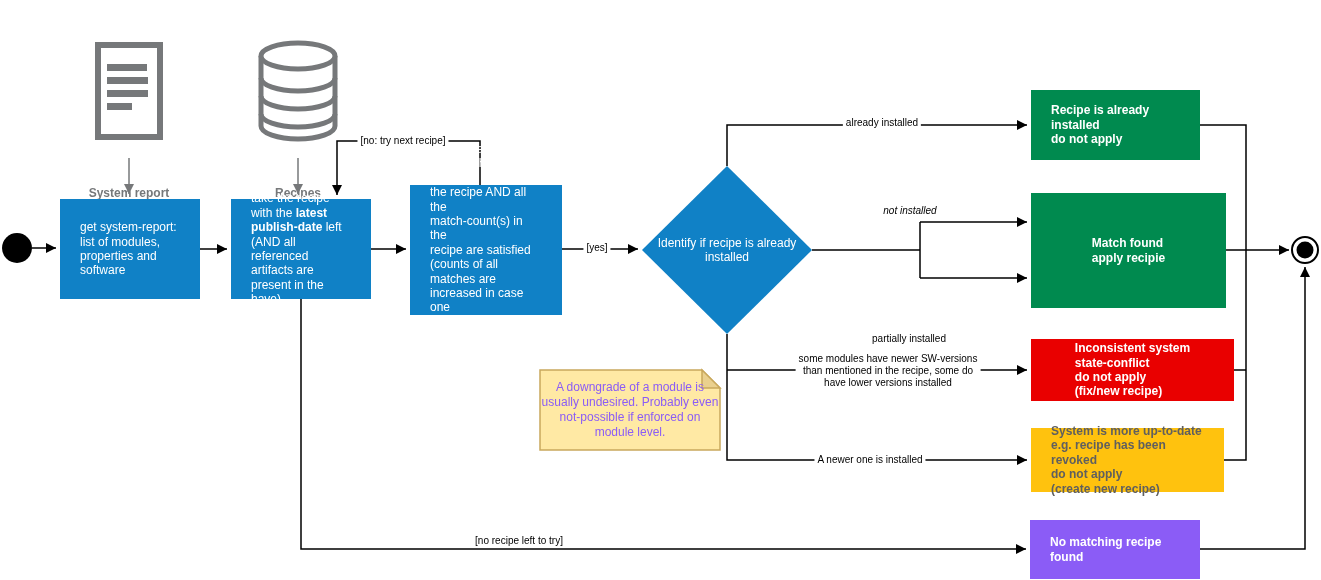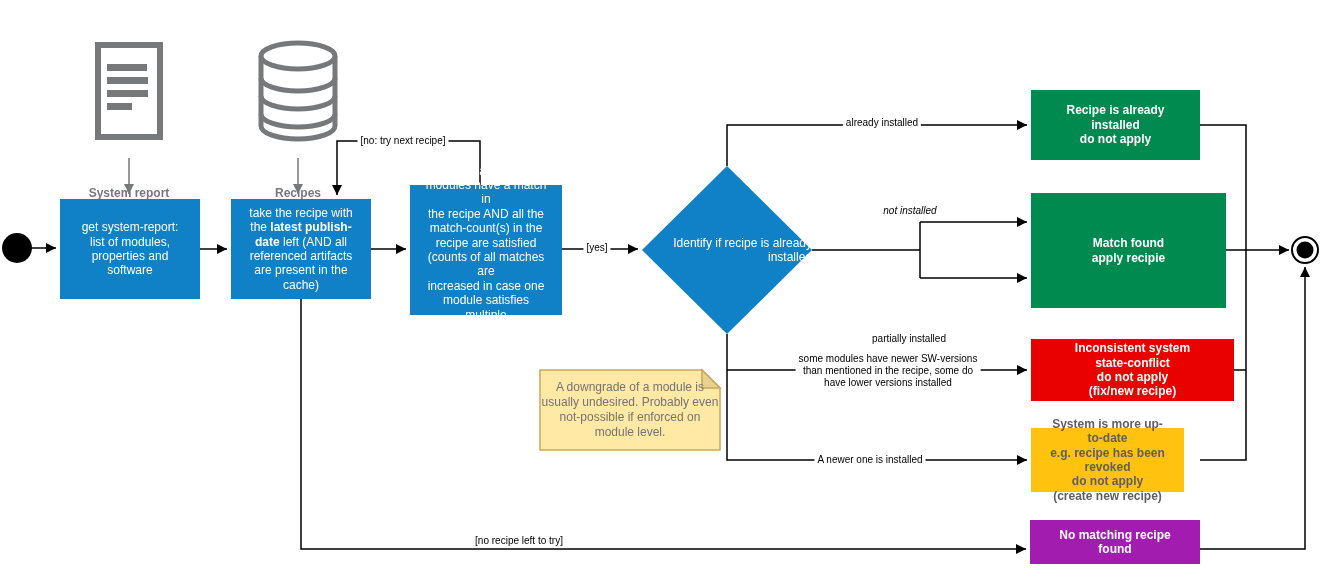--- a/index.html
+++ b/index.html
@@ -4,41 +4,41 @@
 <style>
   html,body { margin:0; padding:0; background:#fff; }
   .canvas {
     position:relative; width:1321px; height:580px;
     font-family:"Liberation Sans","DejaVu Sans",sans-serif;
     background:#fff; overflow:hidden;
   }
   .canvas svg { position:absolute; left:0; top:0; }
   .node {
     position:absolute; display:flex; align-items:center; justify-content:center;
-    text-align:center; font-size:12px; line-height:1.2; color:#fff;
-    white-space:pre-line; padding:14px; box-sizing:border-box;
+    font-size:12px; line-height:1.2; color:#fff;
+    white-space:pre-line; padding:20px; box-sizing:border-box;
   }
   .node.result { font-weight:bold; }
   .node.warn { color:#5F5F5F; }
   .dtext {
-    position:absolute; transform:translate(-50%,-50%); text-align:right;
+    position:absolute; transform:translate(-50%,-50%); text-align:center;
     color:#fff; font-size:12px; line-height:1.2; white-space:pre-line; width:170px;
   }
   .elbl {
     position:absolute; transform:translate(-50%,-50%); text-align:center;
     font-size:10px; line-height:1.2; color:#000; background:#fff;
     padding:0 3px; white-space:pre-line;
   }
   .src-lbl {
     position:absolute; transform:translate(-50%,-50%); text-align:center;
     font-size:12px; font-weight:bold; color:#76787A; white-space:pre;margin-top:45px;
   }
   .note-text {
     position:absolute; transform:translate(-50%,-50%); text-align:center;
-    font-size:12px; line-height:1.25; color:#737373; white-space:pre-line; width:184px;
+    font-size:12px; line-height:1.25; color:#8b5cf6; white-space:pre-line; width:184px;
   }
   .mix { display:block; width:132px; }
 </style>
 </head>
 <body>
 
 <div class="canvas">
 
   <svg width="1321" height="580" viewBox="0 0 1321 580">
     <defs>
@@ -108,21 +108,21 @@
   <div class="src-lbl" style="left:129px; top:148px;">System report</div>
   <div class="src-lbl" style="left:298px; top:148px;">Recipes</div>
 
   <div class="node" style="left: 60px; top: 199px; width: 140px; height: 100px; background: rgb(16, 129, 198);">
     <span>get system-report:
 list of modules,
 properties and software</span>
   </div>
 
   <div class="node" style="left: 231px; top: 199px; width: 140px; height: 100px; white-space: normal; background: rgb(16, 129, 198);">
-    <span class="mix"><span>take the recipe with the </span><b>latest publish-date</b><span> left (AND all referenced artifacts are present in the cache)</span></span>
+    <span class="mix"><span>take the recipe with the </span><b>latest publish-date</b><span> left (AND all referenced artifacts are present in the have)</span></span>
   </div>
 
   <div class="node" style="left: 410px; top: 185px; width: 152px; height: 130px; background: rgb(16, 129, 198);">
     <span>Check if all reported
 modules have a match in
 the recipe AND all the
 match-count(s) in the
 recipe are satisfied
 (counts of all matches are
 increased in case one
@@ -143,28 +143,28 @@
 apply recipie</span>
   </div>
 
   <div class="node result" style="left: 1031px; top: 339px; width: 203px; height: 62px; background: rgb(233, 0, 0);">
     <span>Inconsistent system
 state-conflict
 do not apply
 (fix/new recipe)</span>
   </div>
 
-  <div class="node result warn" style="left: 1031px; top: 428px; width: 153px; height: 64px; background: rgb(255, 194, 14);">
+  <div class="node result warn" style="left: 1031px; top: 428px; width: 193px; height: 64px; background: rgb(255, 194, 14);">
     <span>System is more up-to-date
 e.g. recipe has been revoked
 do not apply
 (create new recipe)</span>
   </div>
 
-  <div class="node result" style="left: 1030px; top: 520px; width: 170px; height: 44px; background: #a21caf;">
+  <div class="node result" style="left: 1030px; top: 520px; width: 170px; height: 59px; background: #8b5cf6;">
     <span>No matching recipe found</span>
   </div>
 
   <div class="note-text" style="left:630px; top:410px;">A downgrade of a module is
 usually undesired. Probably even
 not-possible if enforced on
 module level.</div>
 
   <div class="elbl" style="left:403px; top:141px;">[no: try next recipe]</div>
   <div class="elbl" style="left:597px; top:248px;">[yes]</div>

